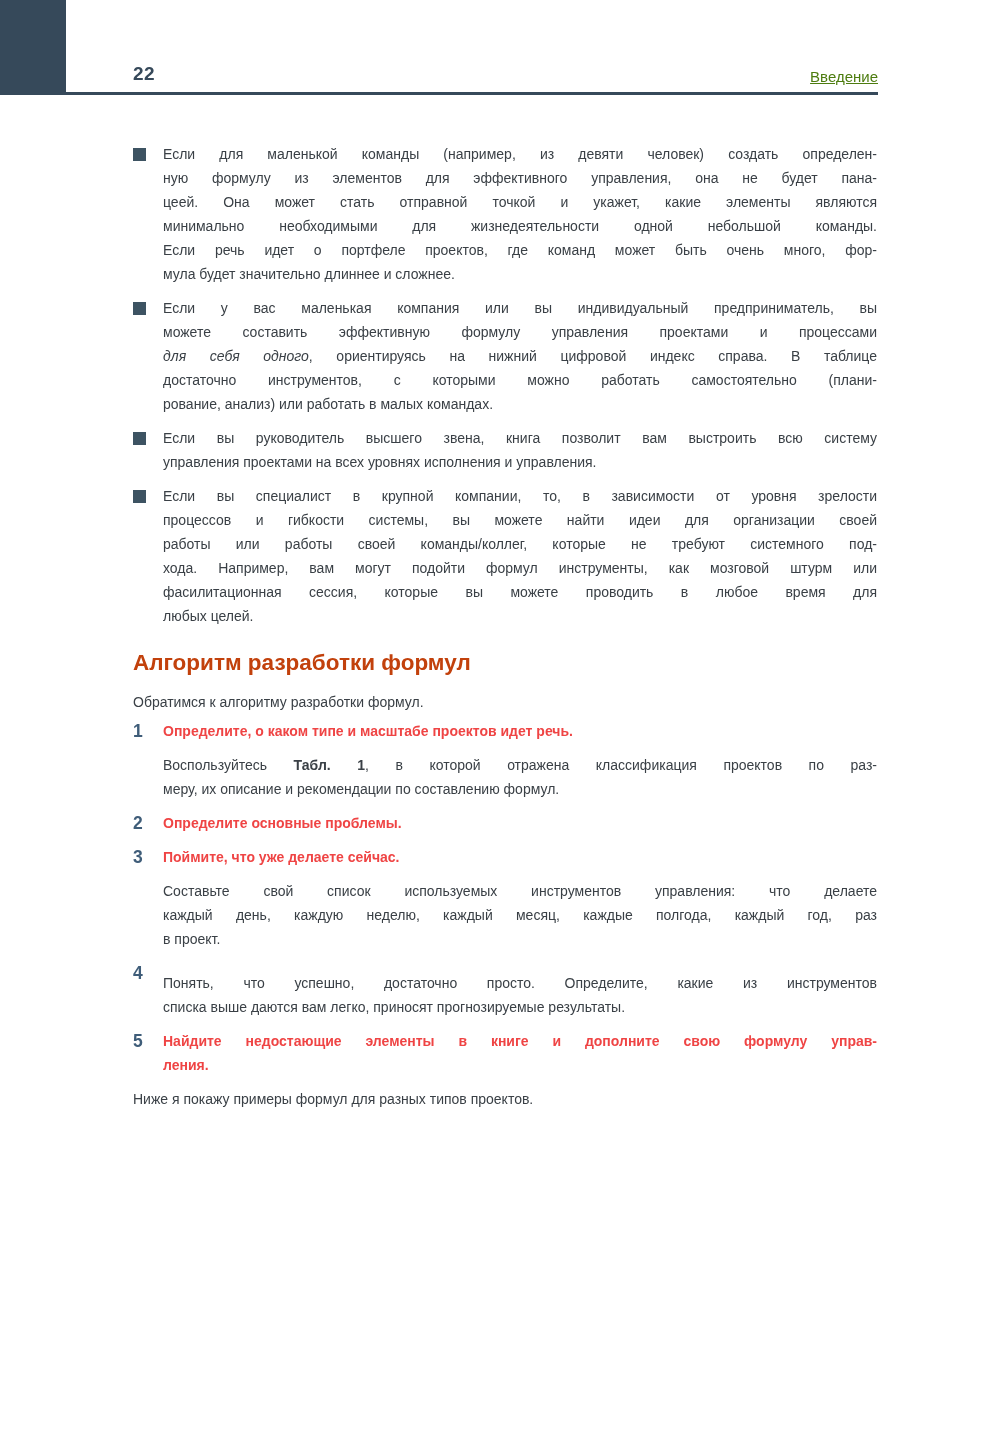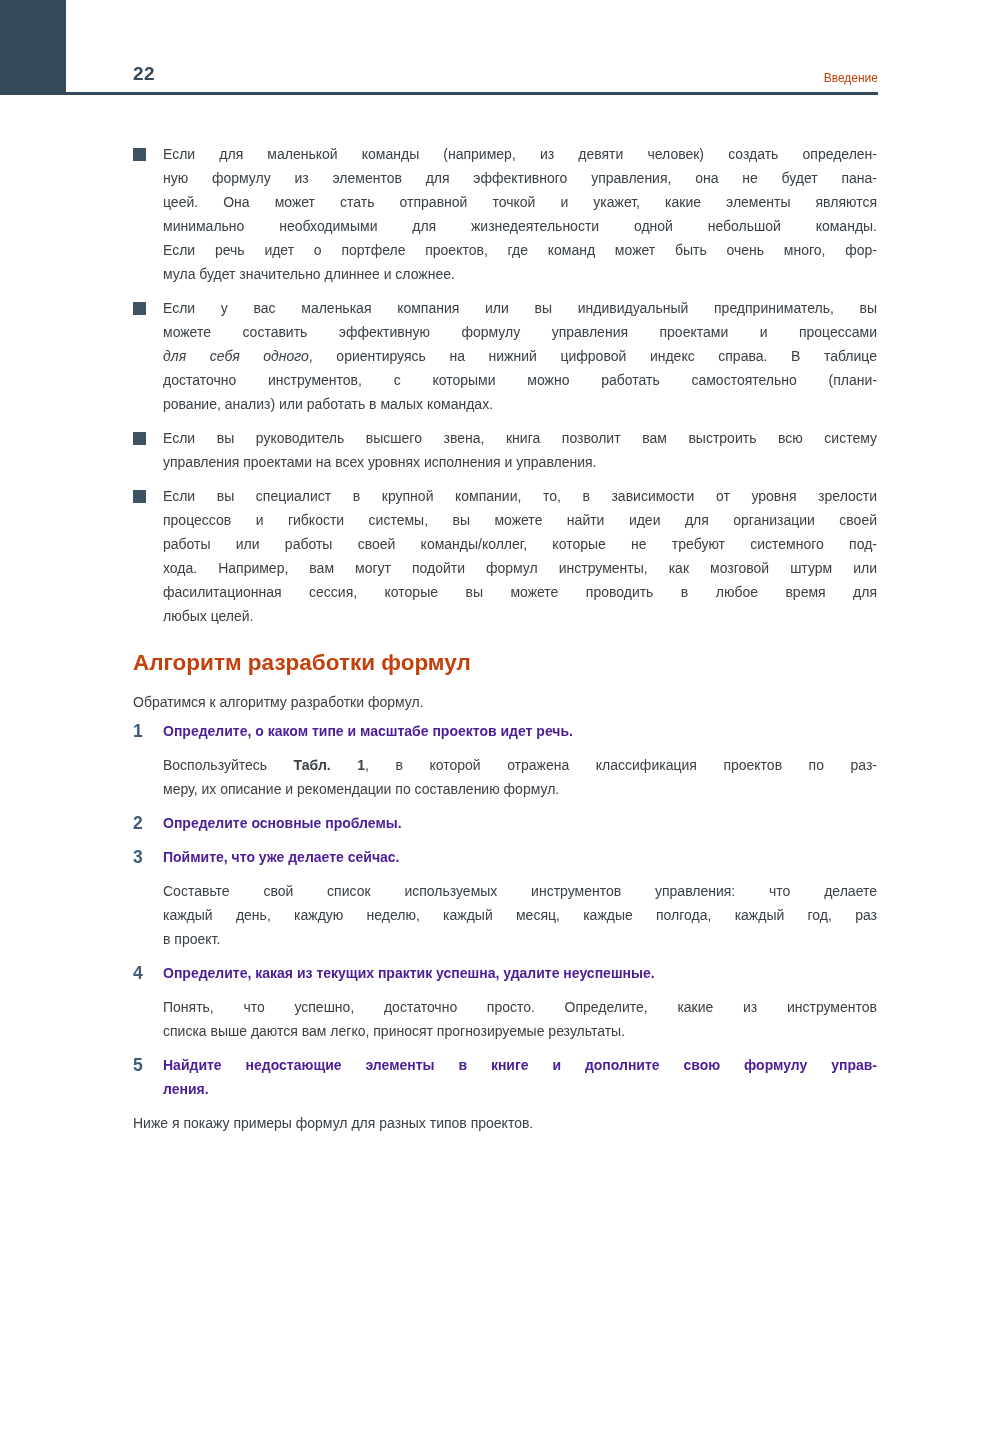--- a/index.html
+++ b/index.html
@@ -21,21 +21,21 @@
     width: 812px; height: 95px;
     box-sizing: border-box;
     display: flex; align-items: flex-end; justify-content: space-between;
     padding: 0 0 7px 67px;
     border-bottom: 3px solid #36495a;
   }
   .page-number {
     font-weight: bold; font-size: 19px; color: #36495a; letter-spacing: 0.5px;
   }
   .running-head {
-    font-size: 12px; color: #c2410c;
+    font-size: 15px; color: #4d7c0f; text-decoration: underline;
   }
   .content {
     position: absolute; left: 133px; top: 142px; width: 744px;
   }
   .line { line-height: 24px; font-size: 14px; }
   .lines .line:not(:last-child), .line.jl {
     text-align: justify; text-align-last: justify;
   }
   .bullet { display: flex; margin-bottom: 10px; }
   .bullet-sq {
@@ -49,21 +49,21 @@
     font-size: 22.5px; line-height: 28px; font-weight: bold;
     color: #c2410c; margin: 21px 0 13px 0;
   }
   .intro { margin: 0 0 5px 0; }
   .step { display: flex; margin-bottom: 10px; }
   .step-num {
     flex: 0 0 30px; font-weight: bold; color: #3f5d79;
     font-size: 17.5px; line-height: 24px;
   }
   .step-content { flex: 1; min-width: 0; }
-  .step-title .line, .step-title.line { font-weight: bold; color: #4c1d95; }
+  .step-title .line, .step-title.line { font-weight: bold; color: #ef4444; }
   .step-text { margin-top: 10px; }
   .closing { }
 </style>
 </head>
 <body>
 
 <div class="corner-block"></div>
 
 <div class="page-header">
   <span class="page-number">22</span>
@@ -147,21 +147,20 @@
           <div class="line">Составьте свой список используемых инструментов управления: что делаете</div>
           <div class="line">каждый день, каждую неделю, каждый месяц, каждые полгода, каждый год, раз</div>
           <div class="line">в проект.</div>
         </div>
     </div>
   </div>
 
   <div class="step">
     <div class="step-num">4</div>
     <div class="step-content">
-      <div class="step-title line">Определите, какая из текущих практик успешна, удалите неуспешные.</div>
       <div class="step-text lines">
           <div class="line">Понять, что успешно, достаточно просто. Определите, какие из инструментов</div>
           <div class="line">списка выше даются вам легко, приносят прогнозируемые результаты.</div>
         </div>
     </div>
   </div>
 
   <div class="step">
     <div class="step-num">5</div>
     <div class="step-content">

